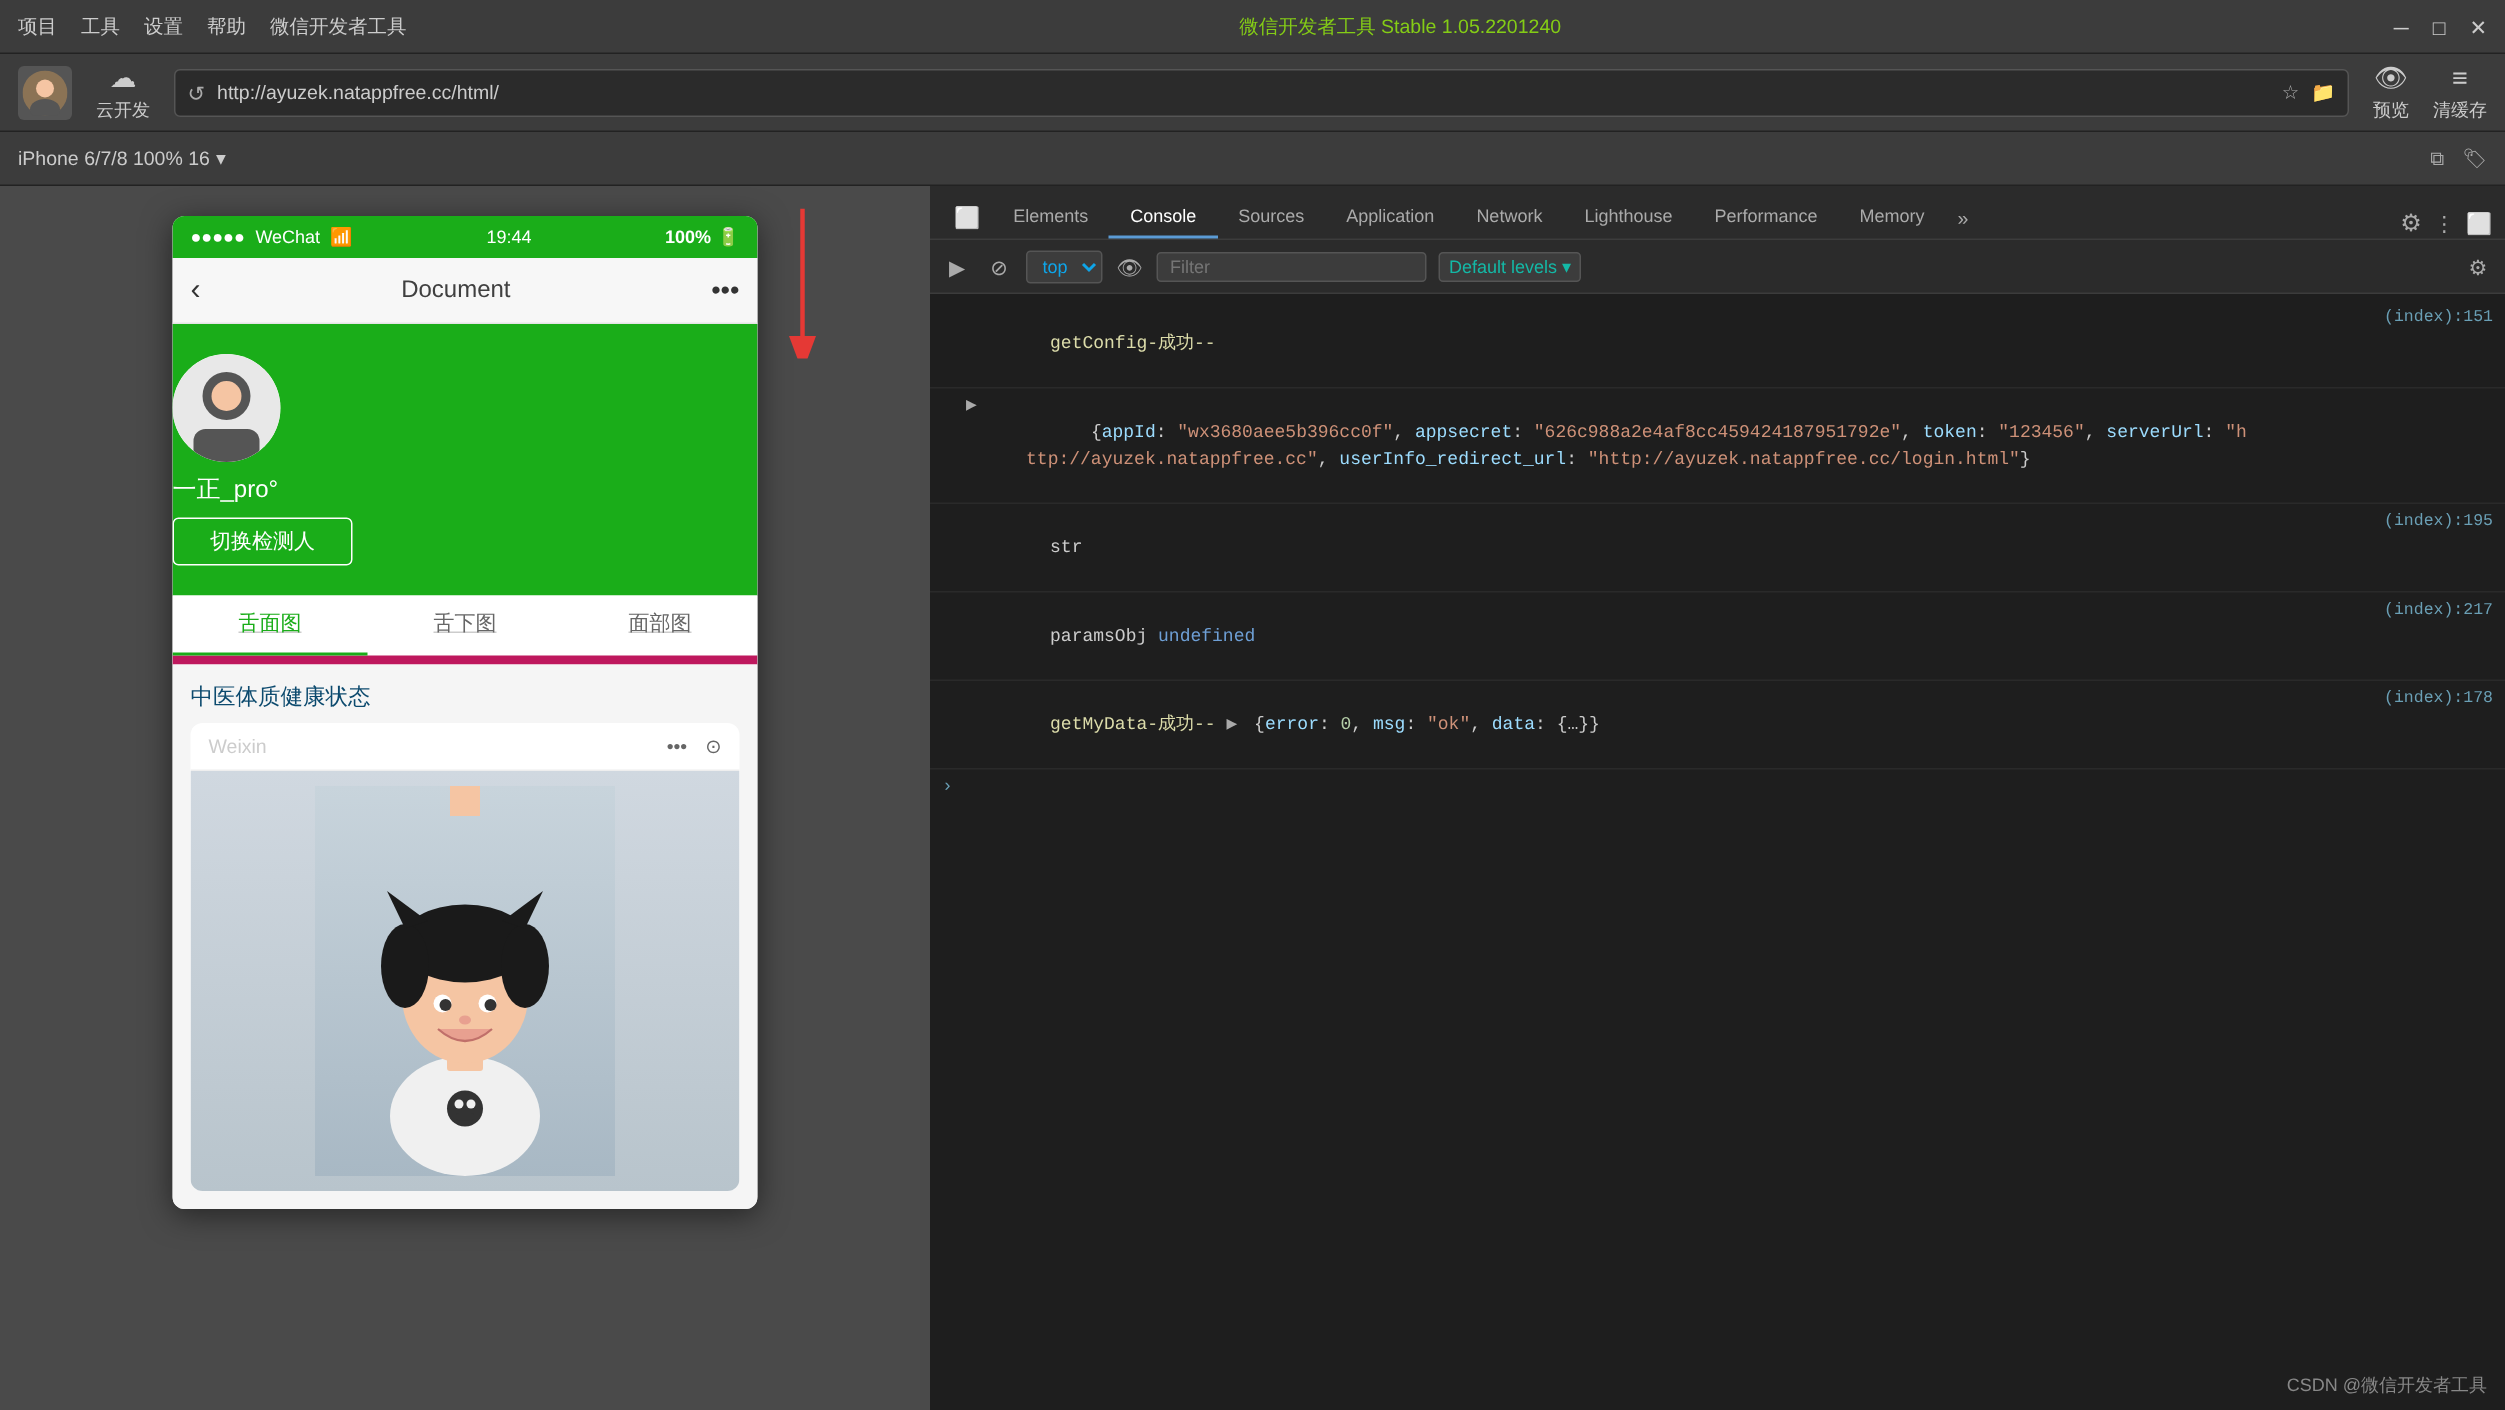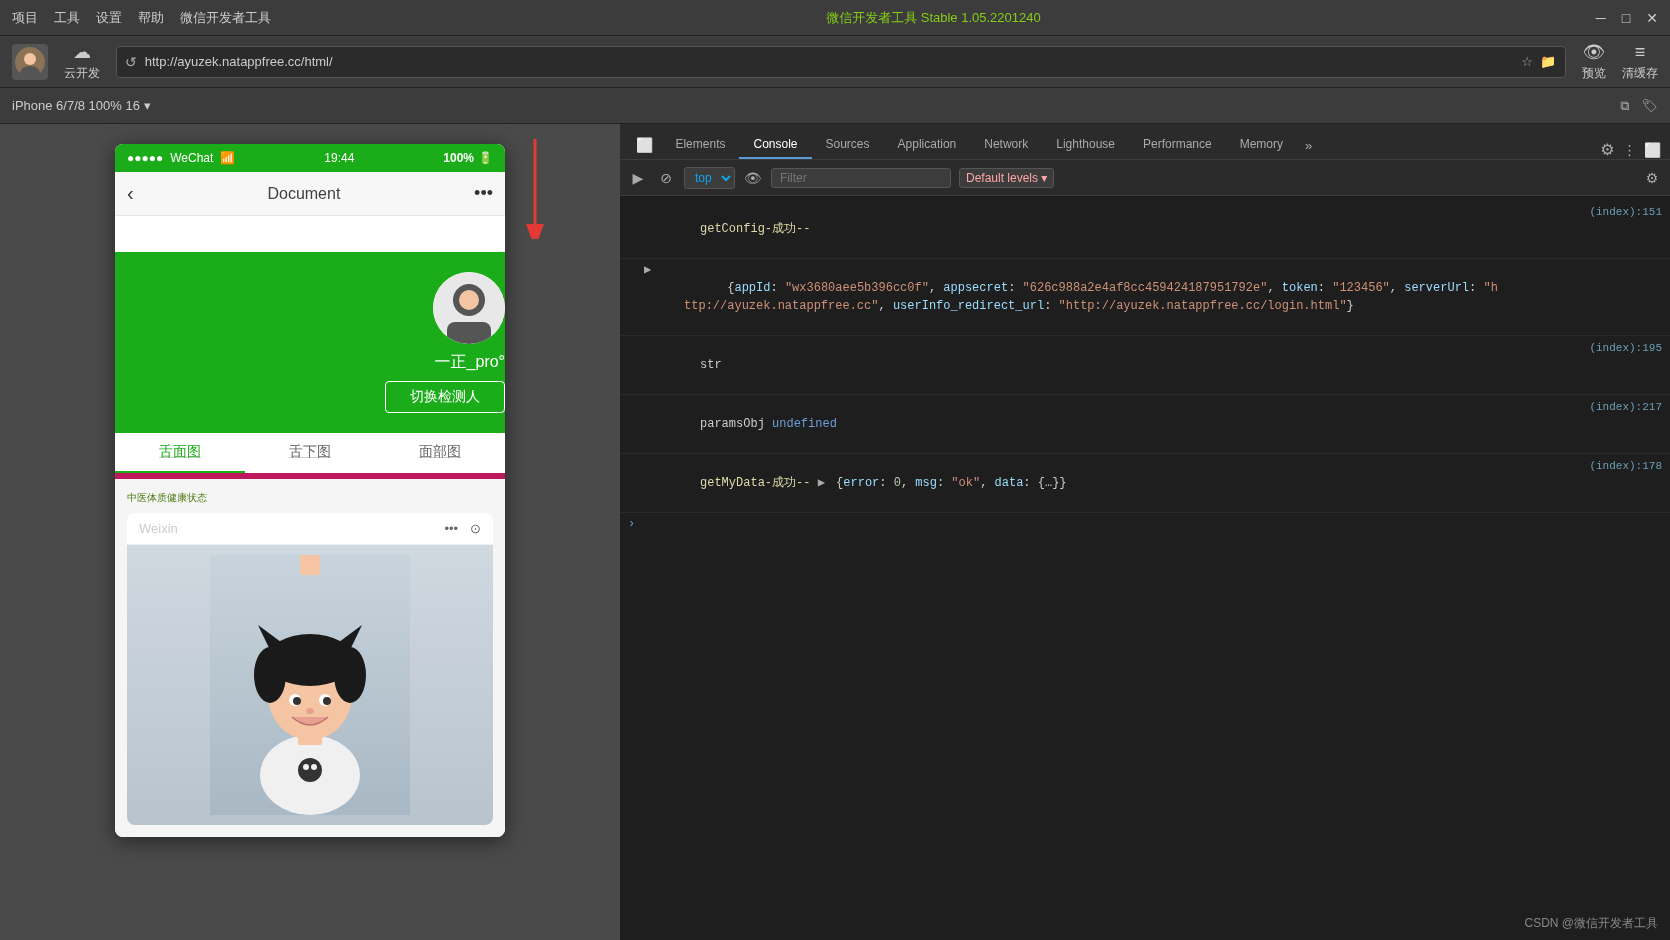--- a/index.html
+++ b/index.html
@@ -129,23 +129,22 @@
     }
     .nav-back { font-size: 20px; color: #333; cursor: pointer; }
     .nav-title { flex: 1; text-align: center; font-size: 16px; font-weight: 500; color: #404040; }
     .nav-more { font-size: 18px; color: #333; cursor: pointer; }
 
     .phone-profile-area {
       background: #1aad19;
       padding: 20px 0;
       display: flex;
       flex-direction: column;
-      align-items: flex-end;
+      align-items: flex-start;
       gap: 8px;
-      margin-top: 36px;
     }
     .profile-avatar {
       width: 72px; height: 72px; border-radius: 50%;
       background: #fff;
       display: flex; align-items: center; justify-content: center;
       overflow: hidden;
     }
     .profile-name { color: #fff; font-size: 16px; font-weight: 500; }
     .switch-btn {
       background: transparent;
@@ -171,21 +170,21 @@
     .phone-tab.active {
       color: #1aad19;
       border-bottom: 2px solid #1aad19;
     }
 
     .phone-content {
       background: #f5f5f5;
       padding: 12px;
     }
     .health-label {
-      color: #4d7c0f; font-size: 10px; margin-bottom: 0;
+      color: #0c4a6e; font-size: 15px; margin-bottom: 0;
     }
 
     .phone-image-area {
       background: #fff;
       border-radius: 8px;
       overflow: hidden;
       margin-top: 8px;
     }
     .image-toolbar {
       display: flex; justify-content: space-between;
@@ -270,21 +269,21 @@
       border: 1px solid #555;
       color: #ccc;
       padding: 2px 8px;
       font-size: 12px;
       border-radius: 3px;
       width: 180px;
     }
     .dt-levels {
       background: #3c3c3c;
       border: 1px solid #555;
-      color: #fca5a5;
+      color: #14b8a6;
       padding: 2px 6px;
       font-size: 12px;
       border-radius: 3px;
       cursor: pointer;
     }
     .dt-settings-gear { margin-left: auto; color: #aaa; cursor: pointer; }
 
     
     .console-output {
       flex: 1;

